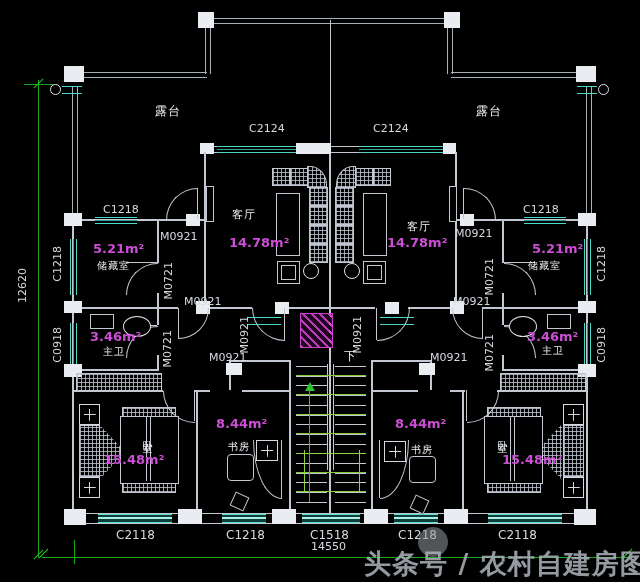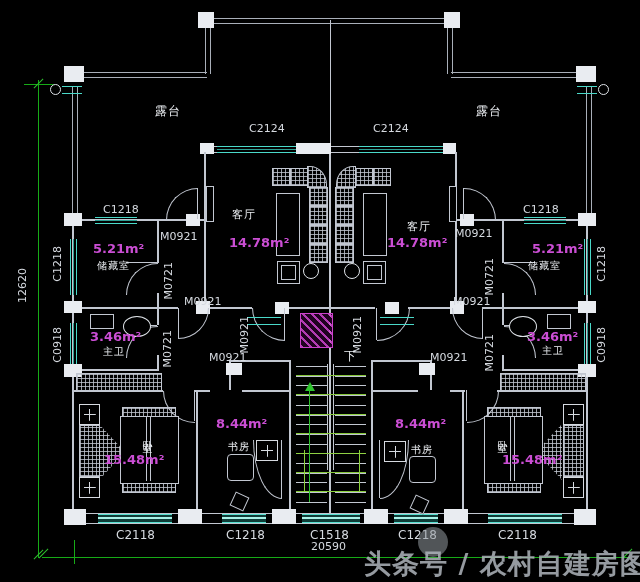--- a/index.html
+++ b/index.html
@@ -51,21 +51,21 @@
 
   <div class="g" style="left:38px;top:80px;width:1px;height:478px;"></div>
   <div class="g" style="left:24px;top:84px;width:30px;height:1px;"></div>
   <div class="gslash" style="left:32px;top:83px;"></div>
   <div class="gslash" style="left:32px;top:554px;"></div>
   <div class="g" style="left:42px;top:557px;width:588px;height:1px;"></div>
   <div class="g" style="left:74px;top:540px;width:1px;height:24px;"></div>
   <div class="gslash" style="left:37px;top:553px;"></div>
   <div class="gslash" style="left:621px;top:553px;"></div>
   <div class="lbl vlbl dim" style="left:17px;top:268px;">12620</div>
-  <div class="lbl dim" style="left:311px;top:541px;">20590</div>
+  <div class="lbl dim" style="left:311px;top:541px;">14550</div>
 
   <div class="rail" style="left:207px;top:18px;width:245px;"></div>
   <div class="railv" style="left:205px;top:22px;height:52px;"></div>
   <div class="railv" style="left:447px;top:22px;height:52px;"></div>
   <div class="rail" style="left:80px;top:72px;width:127px;"></div>
   <div class="rail" style="left:451px;top:72px;width:131px;"></div>
   <div class="railv" style="left:72px;top:86px;height:132px;"></div>
   <div class="railv" style="left:586px;top:86px;height:132px;"></div>
   <div class="col" style="left:198px;top:12px;width:16px;height:16px;"></div>
   <div class="col" style="left:444px;top:12px;width:16px;height:16px;"></div>

